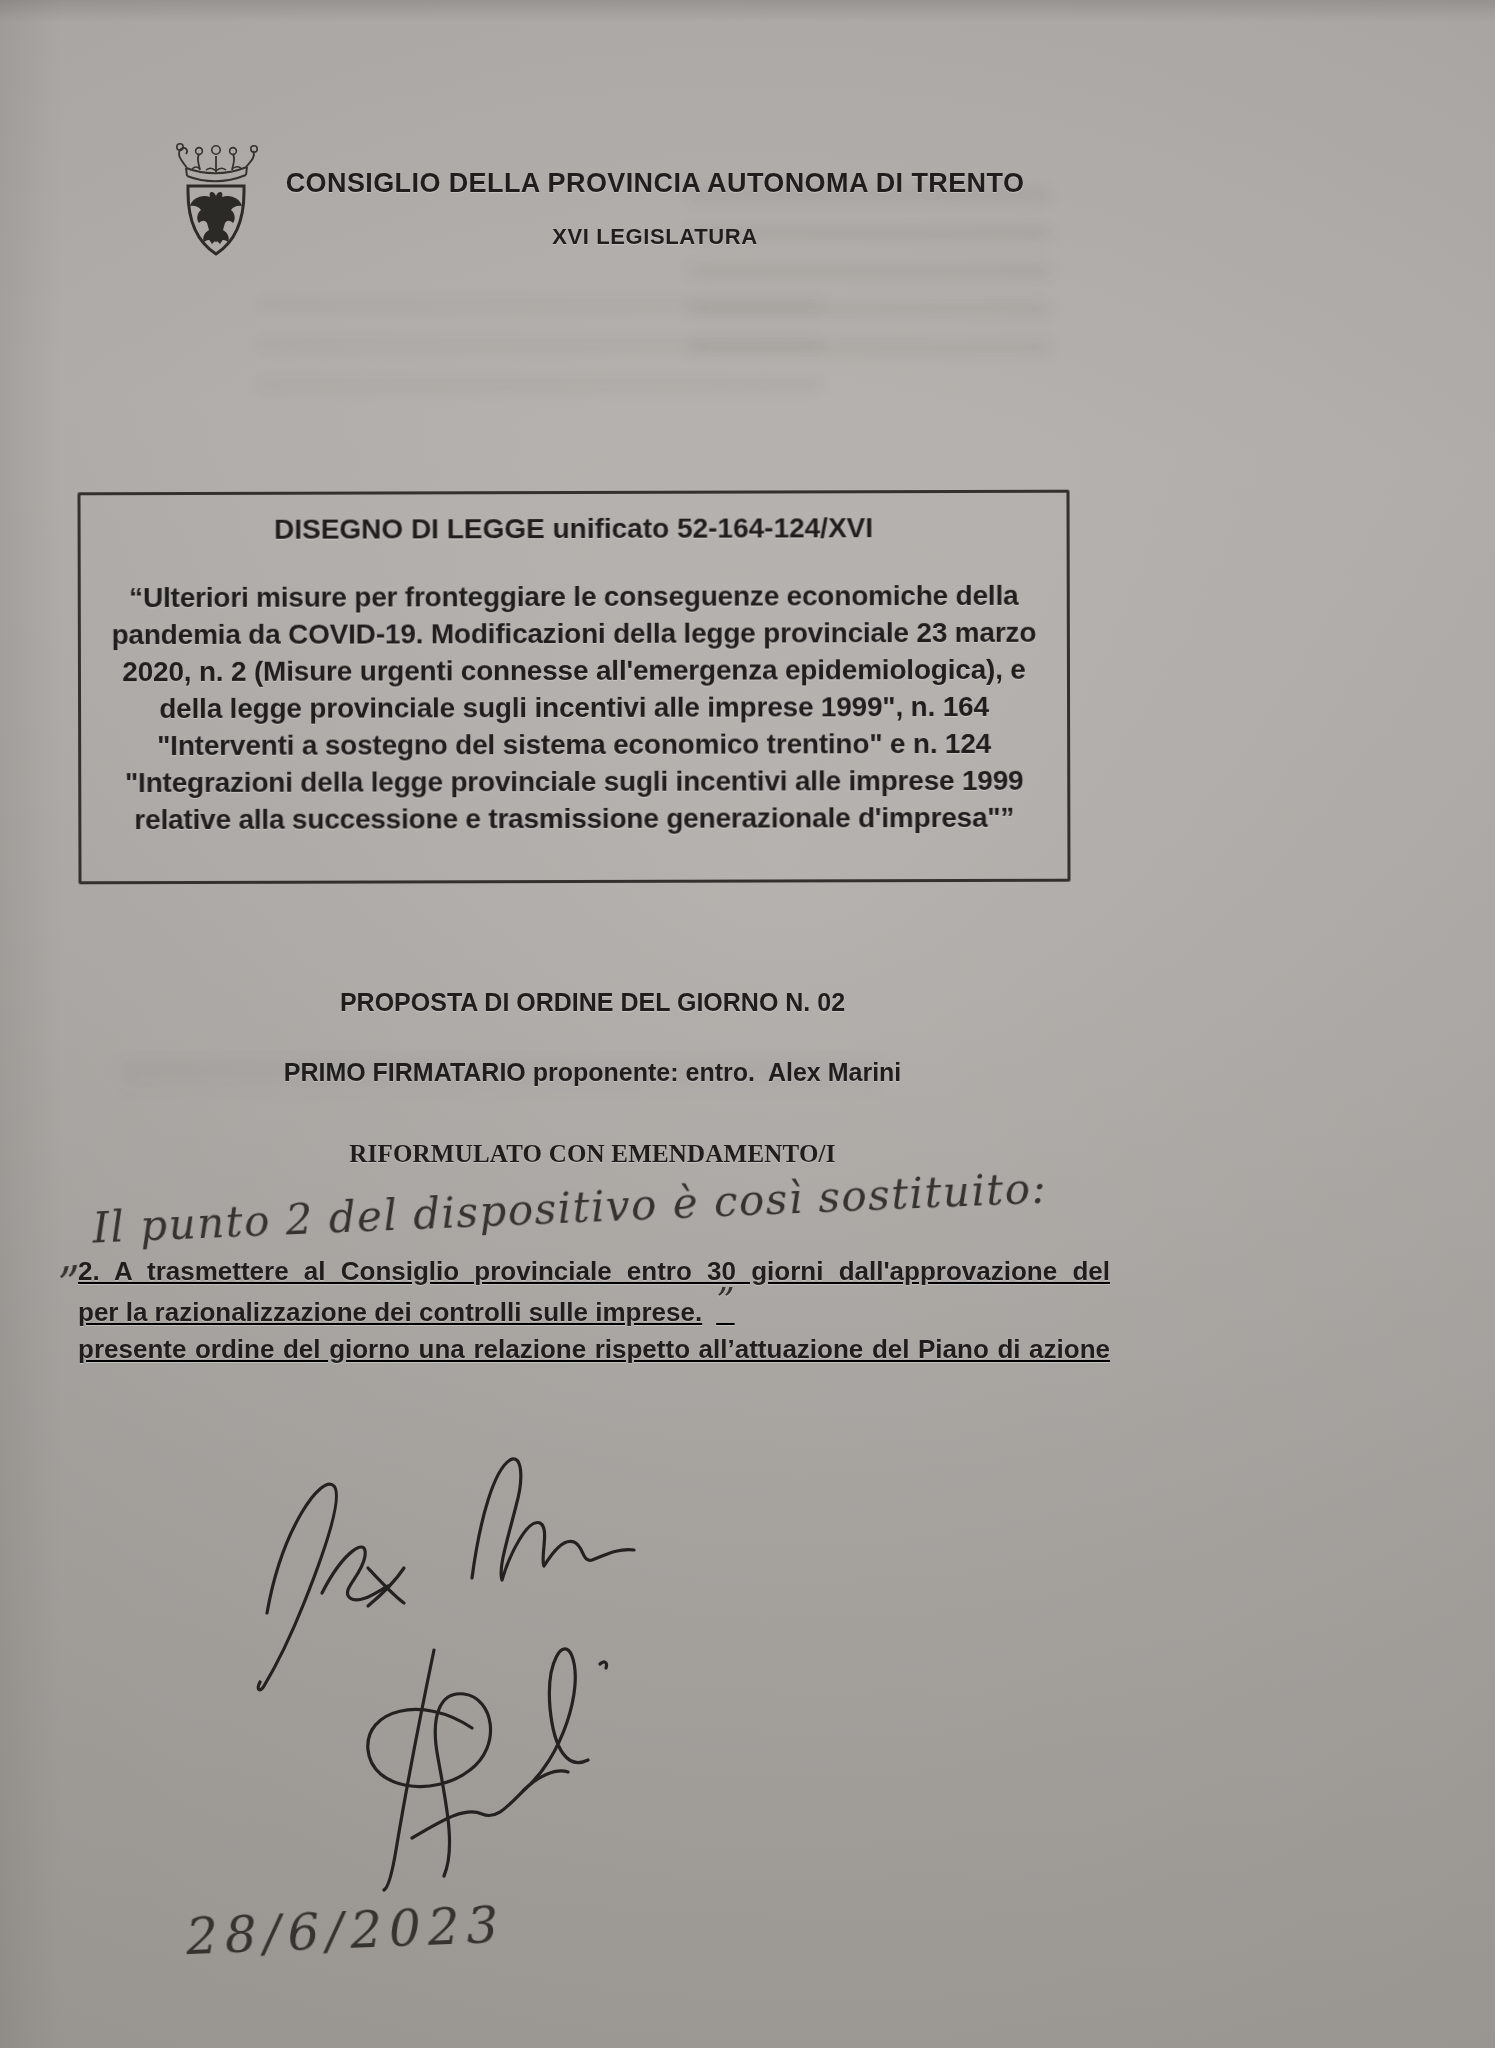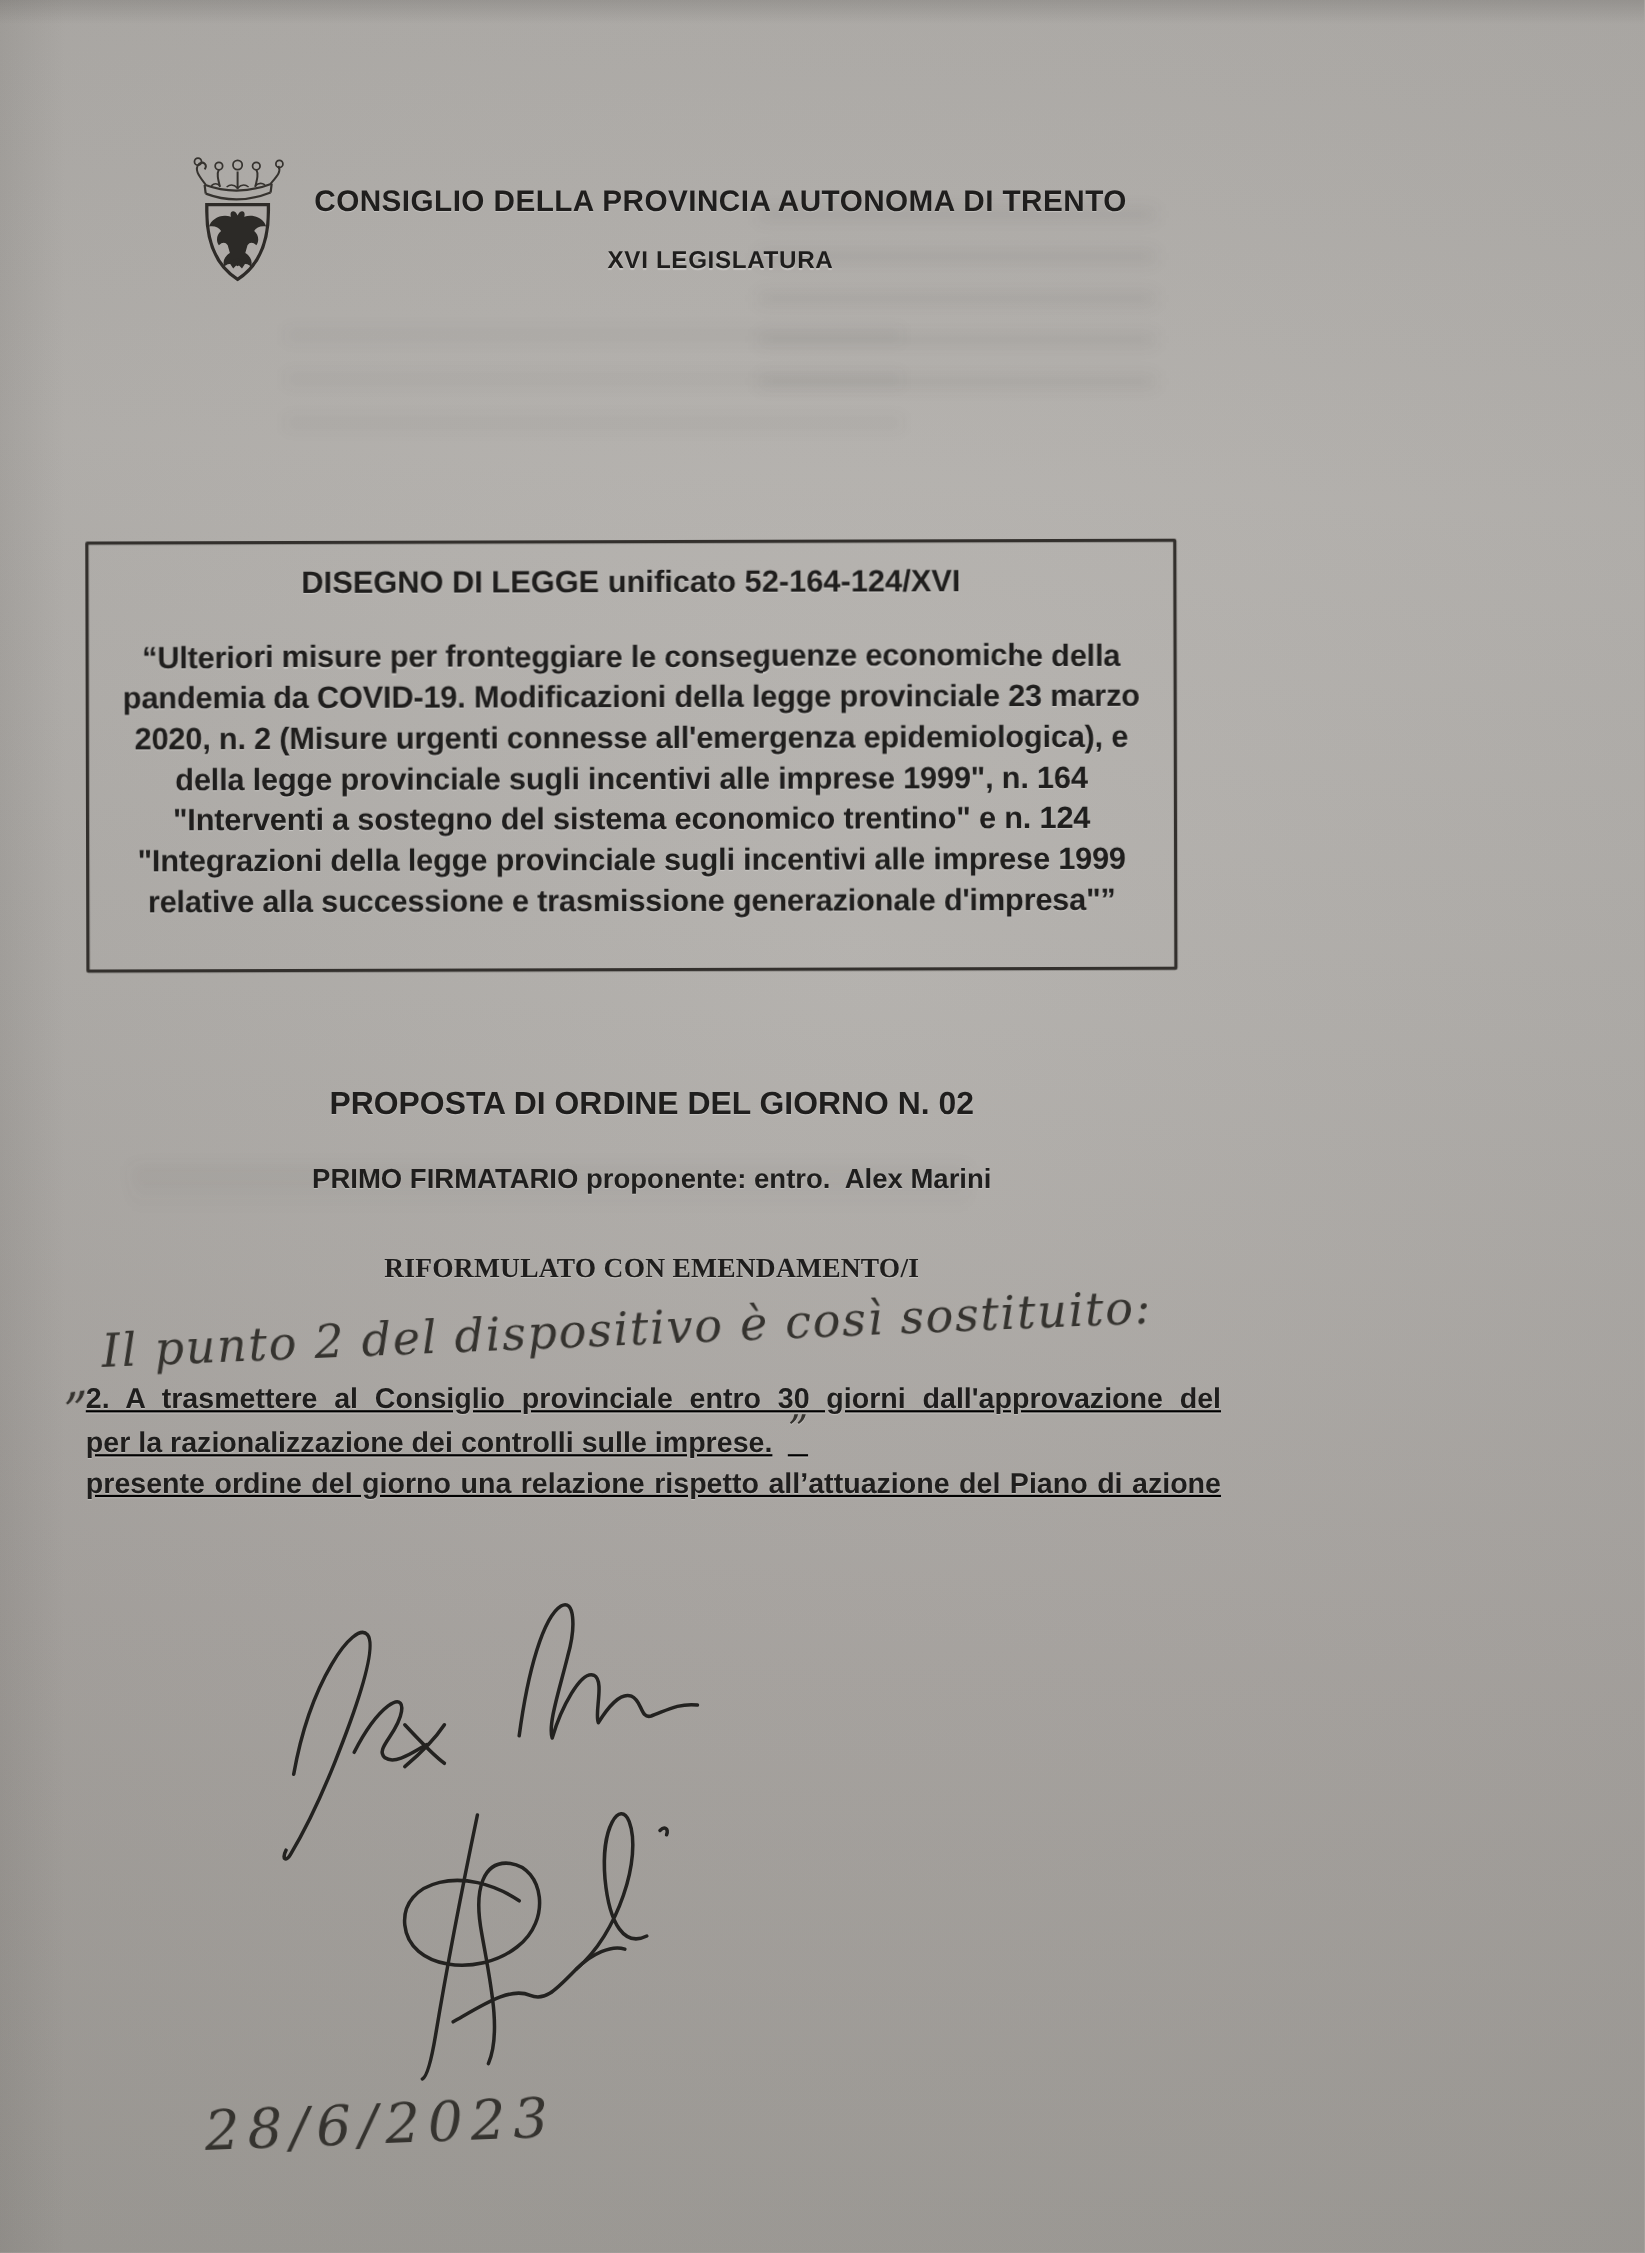--- a/index.html
+++ b/index.html
@@ -44,21 +44,21 @@
 
   .billbox{
     position:absolute;left:78px;top:491px;width:986px;height:386px;
     border:3px solid #33302d;border-radius:2px;
     transform:rotate(-0.15deg);
     filter:blur(0.25px);
   }
   .billbox .title{margin-top:19px;font-size:28px;}
   .billbox .desc{margin-top:33px;font-size:28px;line-height:37px;letter-spacing:-0.2px;}
 
-  .proposal{position:absolute;left:0;top:988px;width:1185px;font-size:29px;}
+  .proposal{position:absolute;left:0;top:988px;width:1185px;font-size:25px;}
   .firstsign{position:absolute;left:0;top:1058px;width:1185px;font-size:25px;}
   .reform{position:absolute;left:0;top:1140px;width:1185px;font-size:25px;letter-spacing:.2px;font-family:Liberation Serif, serif;}
 
   .handwrite{
     font-family:"DejaVu Serif",serif;font-style:italic;color:#35332f;
     filter:blur(0.45px);white-space:pre-wrap;
   }
   .hw-intro{
     position:absolute;left:92px;top:1182px;width:1030px;
     font-size:42px;letter-spacing:1.5px;transform:rotate(-2.4deg);

